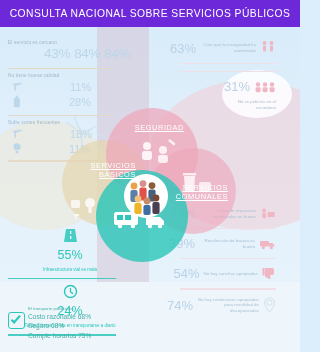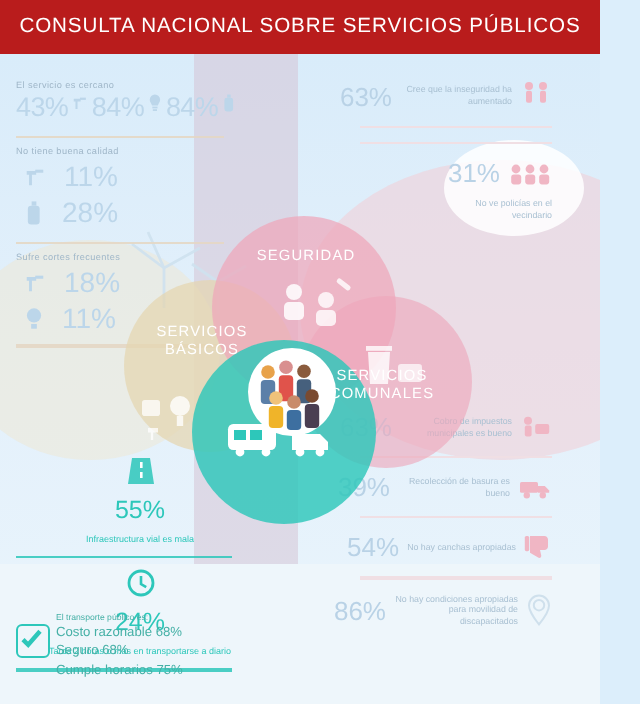--- a/index.html
+++ b/index.html
@@ -7,21 +7,21 @@
     width:300px;height:352px;overflow:hidden;
     font-family:"Liberation Sans", sans-serif;
     background:#dceefb;
     position:relative;
   }
   #page{position:absolute;inset:0;background:#daecfa;overflow:hidden;}
 
   
   .header{
     position:absolute;left:0;top:0;width:300px;height:27px;
-    background:#b91c1c;display:flex;align-items:center;justify-content:center;
+    background:#6d28d9;display:flex;align-items:center;justify-content:center;
   }
   .header-title{
     color:#ffffff;font-size:10.3px;letter-spacing:.45px;white-space:nowrap;
   }
 
   
   .bg-band{position:absolute;left:0;top:27px;width:300px;height:325px;
            background:linear-gradient(180deg,#d9ecfa 0%, #e3f0fb 45%, #eaf5fc 100%);}
   .bg-center-col{position:absolute;left:97px;top:27px;width:52px;height:325px;
            background:rgba(213,196,214,.55);}
@@ -39,46 +39,46 @@
 
   
   .cap{font-size:4.6px;color:#9fb6c8;letter-spacing:.2px;}
   .pct-lg{font-size:13px;color:#b9d2e6;font-weight:400;letter-spacing:-.3px;}
   .pct-md{font-size:11px;color:#b9d2e6;}
   .rule{height:1.2px;background:#e4d7c4;opacity:.9;}
 
   
   .left{position:absolute;left:8px;top:40px;width:110px;}
   .l-cap{margin-bottom:1px;}
-  .row-top{display:flex;gap:2px;}
+  .row-top{display:flex;gap:2px;margin-left:36px;}
   .row-top .pct-lg{font-size:13.5px;color:#bcd6ea;}
   .ico{display:inline-block;vertical-align:middle;}
 
   .sec{margin-top:7px;}
   .sec .rule{margin:4px 0 4px 0;width:104px;}
   .kv{display:flex;align-items:center;gap:9px;margin:2px 0 2px 4px;}
-  .kv .pct-md{font-size:14px;color:#bcd6ea;}
+  .kv .pct-md{font-size:11px;color:#bcd6ea;margin-left:38px;}
 
   
   .right{position:absolute;right:24px;top:40px;width:112px;}
   .r-item{display:flex;align-items:center;justify-content:flex-end;gap:4px;margin-bottom:3px;}
   .r-pct{font-size:13px;color:#b9d2e6;}
   .r-txt{font-size:4.4px;color:#a9c0d2;text-align:right;line-height:1.32;max-width:56px;}
   .r-rule{height:1.2px;background:#f0dfe4;width:96px;margin:7px 0 7px auto;}
 
   
   .venn{position:absolute;left:62px;top:108px;width:176px;height:160px;}
   .circle{position:absolute;border-radius:50%;display:flex;align-items:flex-start;
           justify-content:center;}
   .c-seg{left:44px;top:0;width:92px;height:92px;background:rgba(238,166,186,.72);}
   .c-bas{left:0px;top:32px;width:86px;height:86px;background:rgba(228,214,176,.72);}
   .c-com{left:88px;top:40px;width:86px;height:86px;background:rgba(238,166,186,.62);}
   .c-tra{left:34px;top:62px;width:92px;height:92px;background:rgba(45,199,186,.82);}
-  .c-label{font-size:7.4px;color:#ffffff;letter-spacing:.6px;text-align:center;
-           line-height:1.15;}
+  .c-label{font-size:7.4px;color:#ffffff;letter-spacing:.6px;text-align:right;
+           line-height:1.15;text-decoration:underline;}
   .lab-seg{position:absolute;left:60px;top:16px;width:62px;}
   .lab-bas{position:absolute;left:4px;top:54px;width:70px;color:#fff;}
   .lab-com{position:absolute;left:92px;top:76px;width:74px;}
   .lab-tra{position:absolute;left:38px;top:122px;width:84px;}
   .people{position:absolute;left:62px;top:66px;width:44px;height:44px;
           border-radius:50%;background:#ffffff;display:flex;align-items:center;
           justify-content:center;}
 
   
   .bl{position:absolute;left:8px;top:228px;width:124px;}
@@ -250,21 +250,21 @@
       <span class="r-txt">No hay canchas apropiadas</span>
       <svg width="14" height="13" viewBox="0 0 14 13">
         <path d="M3 1h7.2c1 0 1.8.8 1.8 1.8v3.4c0 1-.8 1.8-1.8 1.8H8l.6 2.6c.2.9-.5 1.6-1.3 1.3L3 9.4z" fill="#f0b6c4"></path>
         <rect x=".4" y="1" width="2.2" height="7.6" rx=".8" fill="#f0b6c4"></rect>
       </svg>
     </div>
 
     <div class="r-rule"></div>
 
     <div class="r-item">
-      <span class="r-pct">86%</span>
+      <span class="r-pct">74%</span>
       <span class="r-txt" style="max-width:62px;">No hay condiciones apropiadas para movilidad de discapacitados</span>
       <svg width="13" height="16" viewBox="0 0 13 16">
         <path d="M6.5.8a5 5 0 0 1 5 5c0 3.4-5 9.4-5 9.4s-5-6-5-9.4a5 5 0 0 1 5-5z" fill="none" stroke="#cfe0ec" stroke-width="1"></path>
         <circle cx="6.5" cy="5.6" r="2.6" fill="none" stroke="#cfe0ec" stroke-width="1"></circle>
       </svg>
     </div>
   </div>
 
   <div class="venn">
     <div class="circle c-bas"></div>

